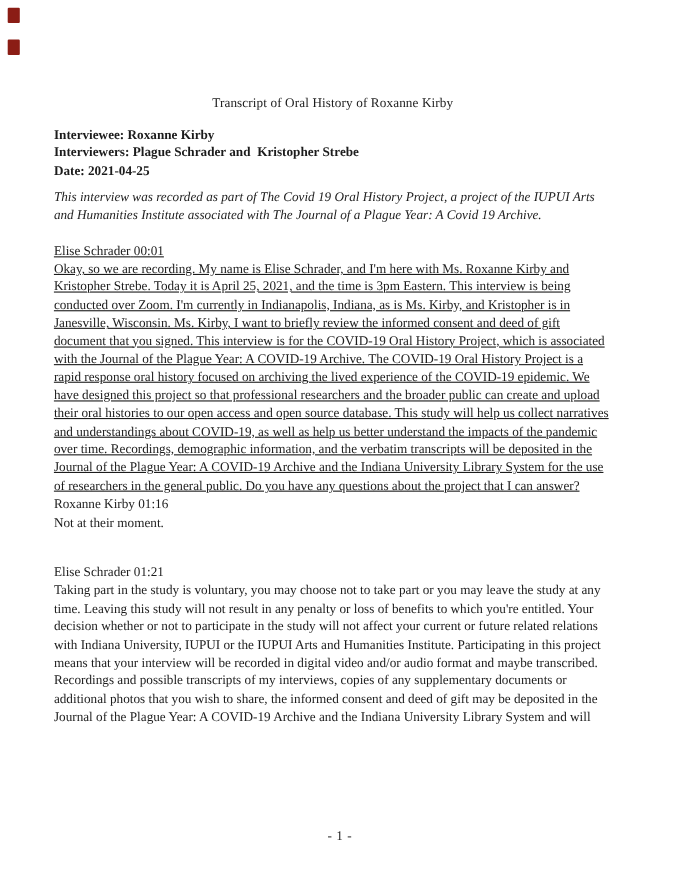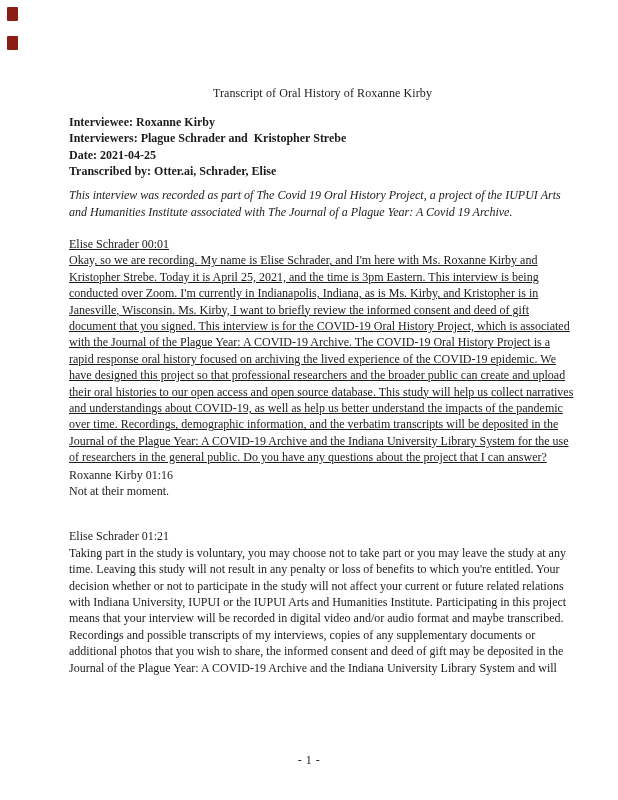--- a/index.html
+++ b/index.html
@@ -14,21 +14,21 @@
     background: #ffffff;
     overflow: hidden;
     font-family: "Liberation Serif", "DejaVu Serif", serif;
     font-size: 12px;
     line-height: 16.4px;
     color: #1c1c1c;
     -webkit-font-smoothing: antialiased;
   }
   .content {
     position: absolute;
-    left: 69px;
+    left: 49px;
     top: 85px;
     width: 507px;
   }
   .title {
     font-size: 12px;
     font-weight: normal;
     text-align: center;
     margin: 0 0 12.6px 0;
     letter-spacing: 0.1px;
   }
@@ -67,21 +67,20 @@
   <div class="mark m2"></div>
 
   <div class="content">
 
     <h1 class="title">Transcript of Oral History of Roxanne Kirby</h1>
 
     <div class="meta">
       <p>Interviewee: Roxanne Kirby</p>
       <p>Interviewers: Plague Schrader and  Kristopher Strebe</p>
       <p>Date: 2021-04-25</p>
-      <p>Transcribed by: Otter.ai, Schrader, Elise</p>
     </div>
 
     <p class="preamble">This interview was recorded as part of The Covid 19 Oral History Project, a project of the IUPUI Arts and Humanities Institute associated with The Journal of a Plague Year: A Covid 19 Archive.</p>
 
     <div class="segment seg-a">
       <p class="speaker"><span>Elise Schrader</span> <span>00:01</span></p>
       <p class="text">Okay, so we are recording. My name is Elise Schrader, and I'm here with Ms. Roxanne Kirby and Kristopher Strebe. Today it is April 25, 2021, and the time is 3pm Eastern. This interview is being conducted over Zoom. I'm currently in Indianapolis, Indiana, as is Ms. Kirby, and Kristopher is in Janesville, Wisconsin. Ms. Kirby, I want to briefly review the informed consent and deed of gift document that you signed. This interview is for the COVID-19 Oral History Project, which is associated with the Journal of the Plague Year: A COVID-19 Archive. The COVID-19 Oral History Project is a rapid response oral history focused on archiving the lived experience of the COVID-19 epidemic. We have designed this project so that professional researchers and the broader public can create and upload their oral histories to our open access and open source database. This study will help us collect narratives and understandings about COVID-19, as well as help us better understand the impacts of the pandemic over time. Recordings, demographic information, and the verbatim transcripts will be deposited in the Journal of the Plague Year: A COVID-19 Archive and the Indiana University Library System for the use of researchers in the general public. Do you have any questions about the project that I can answer?</p>
     </div>
 
     <div class="segment seg-b">

